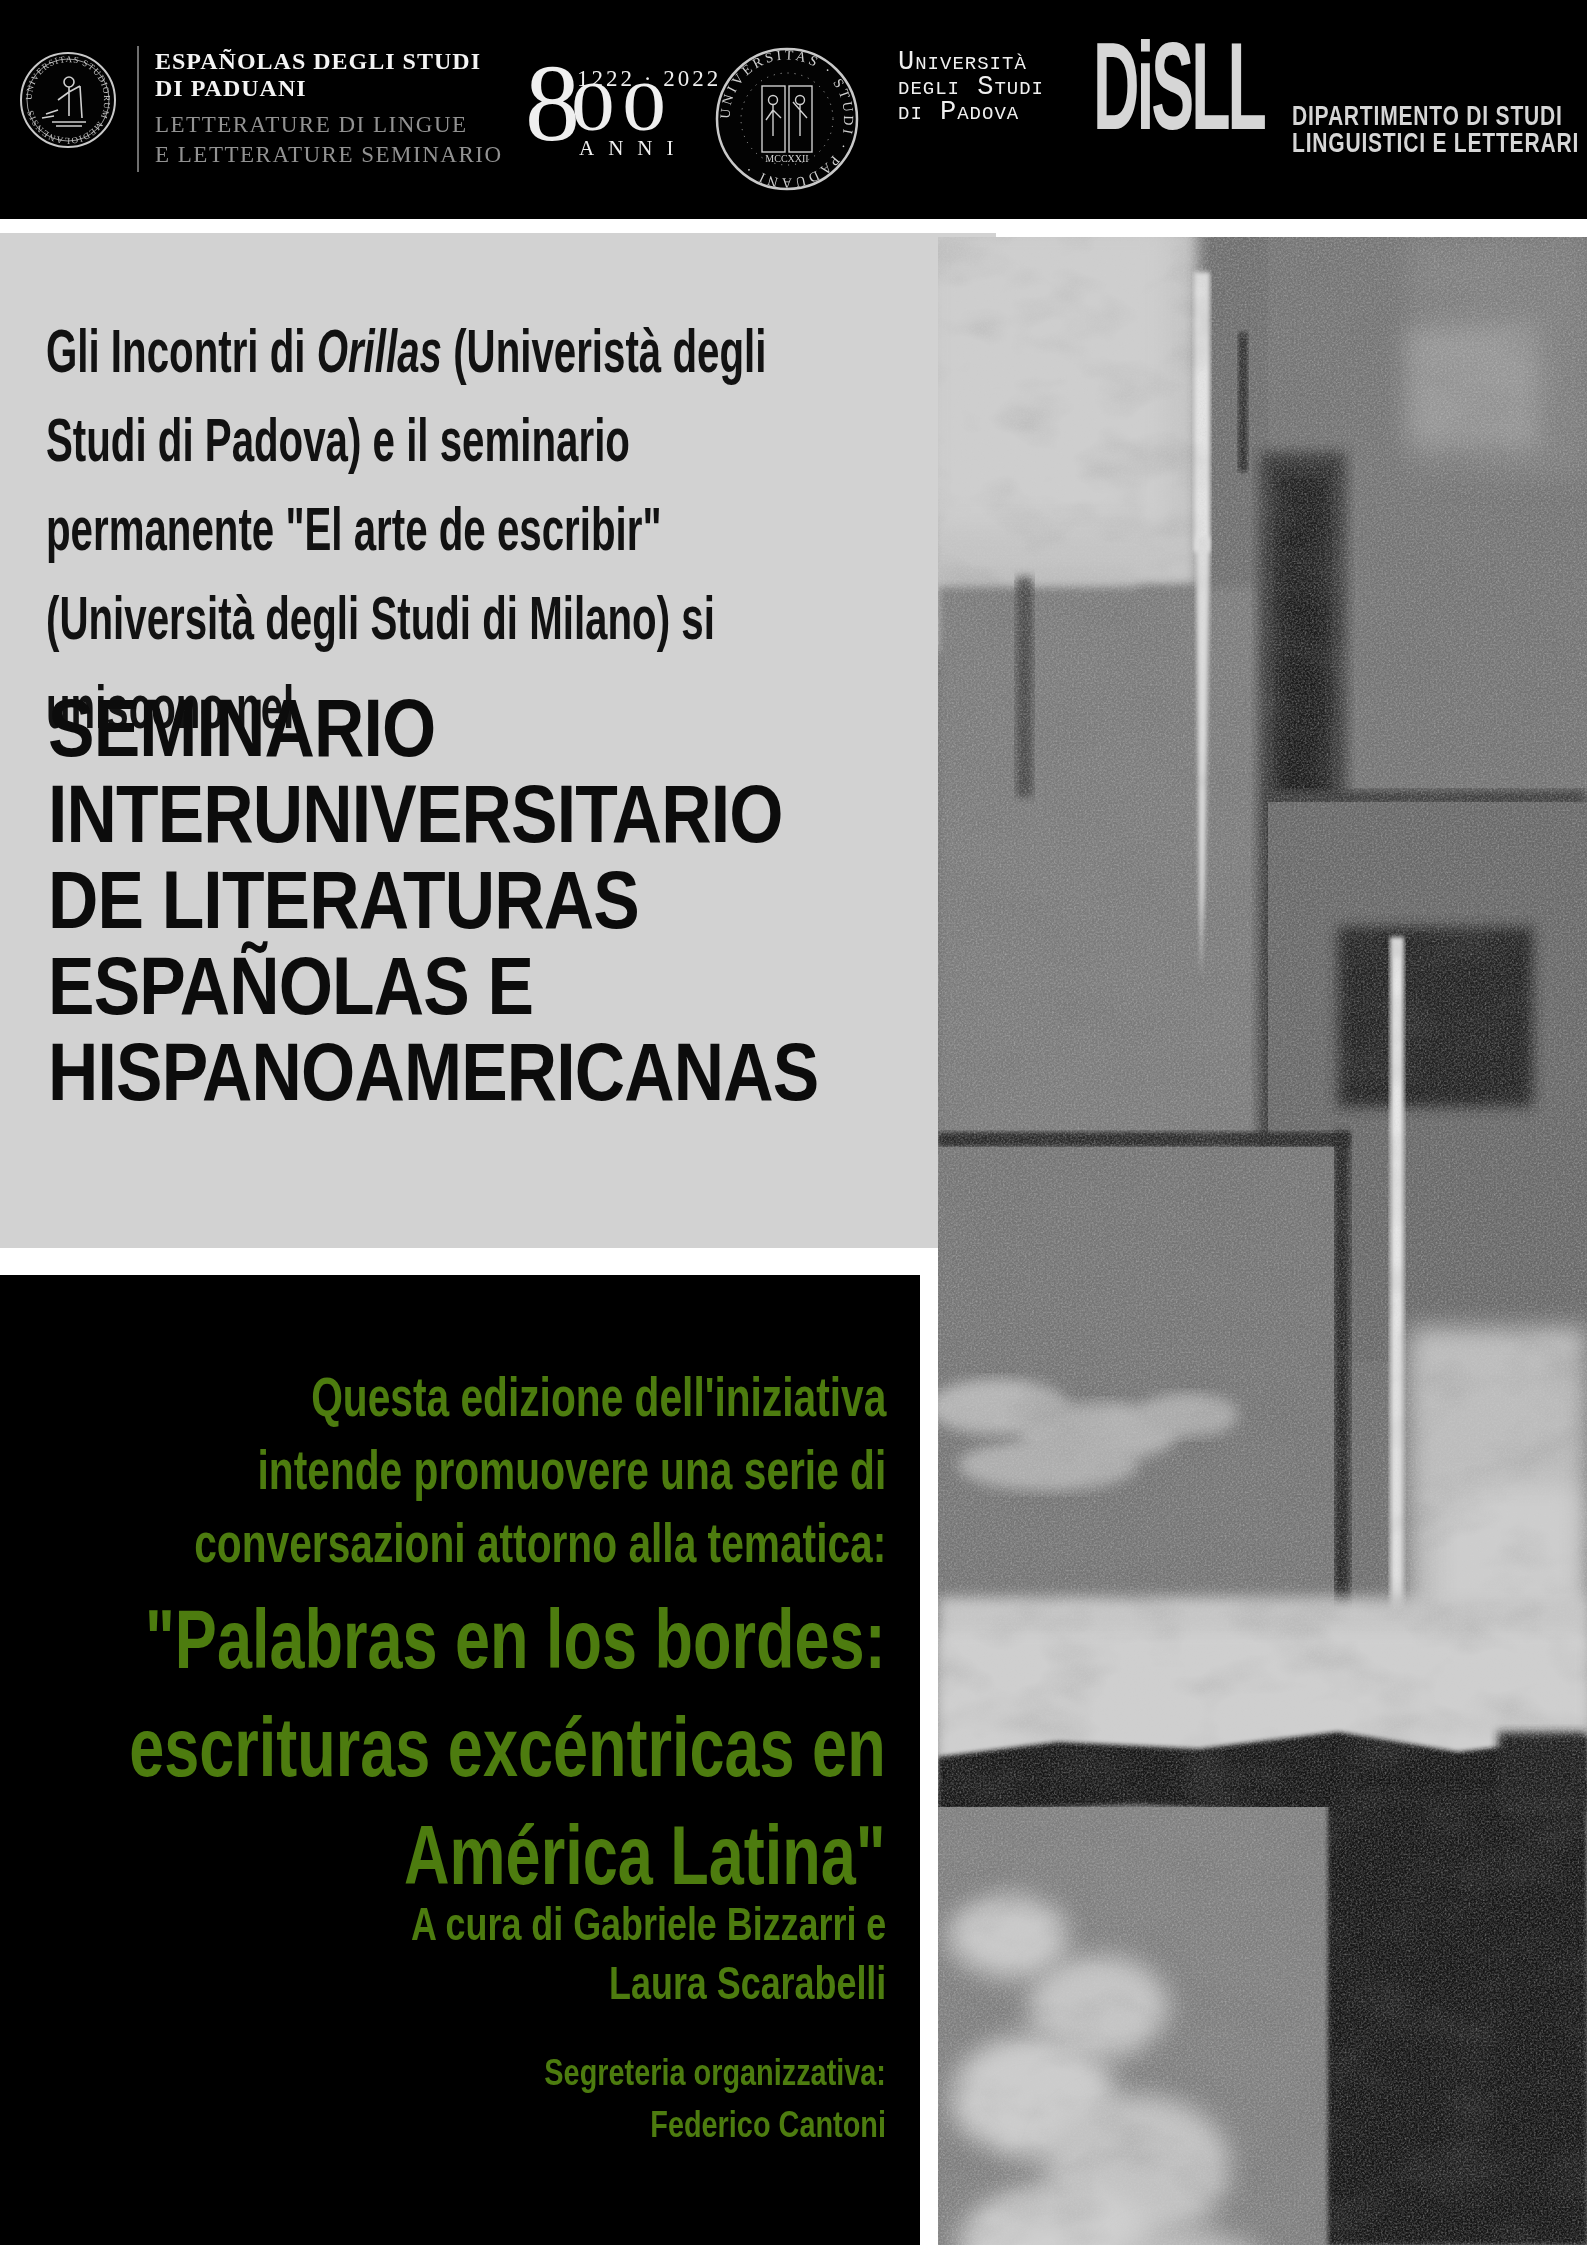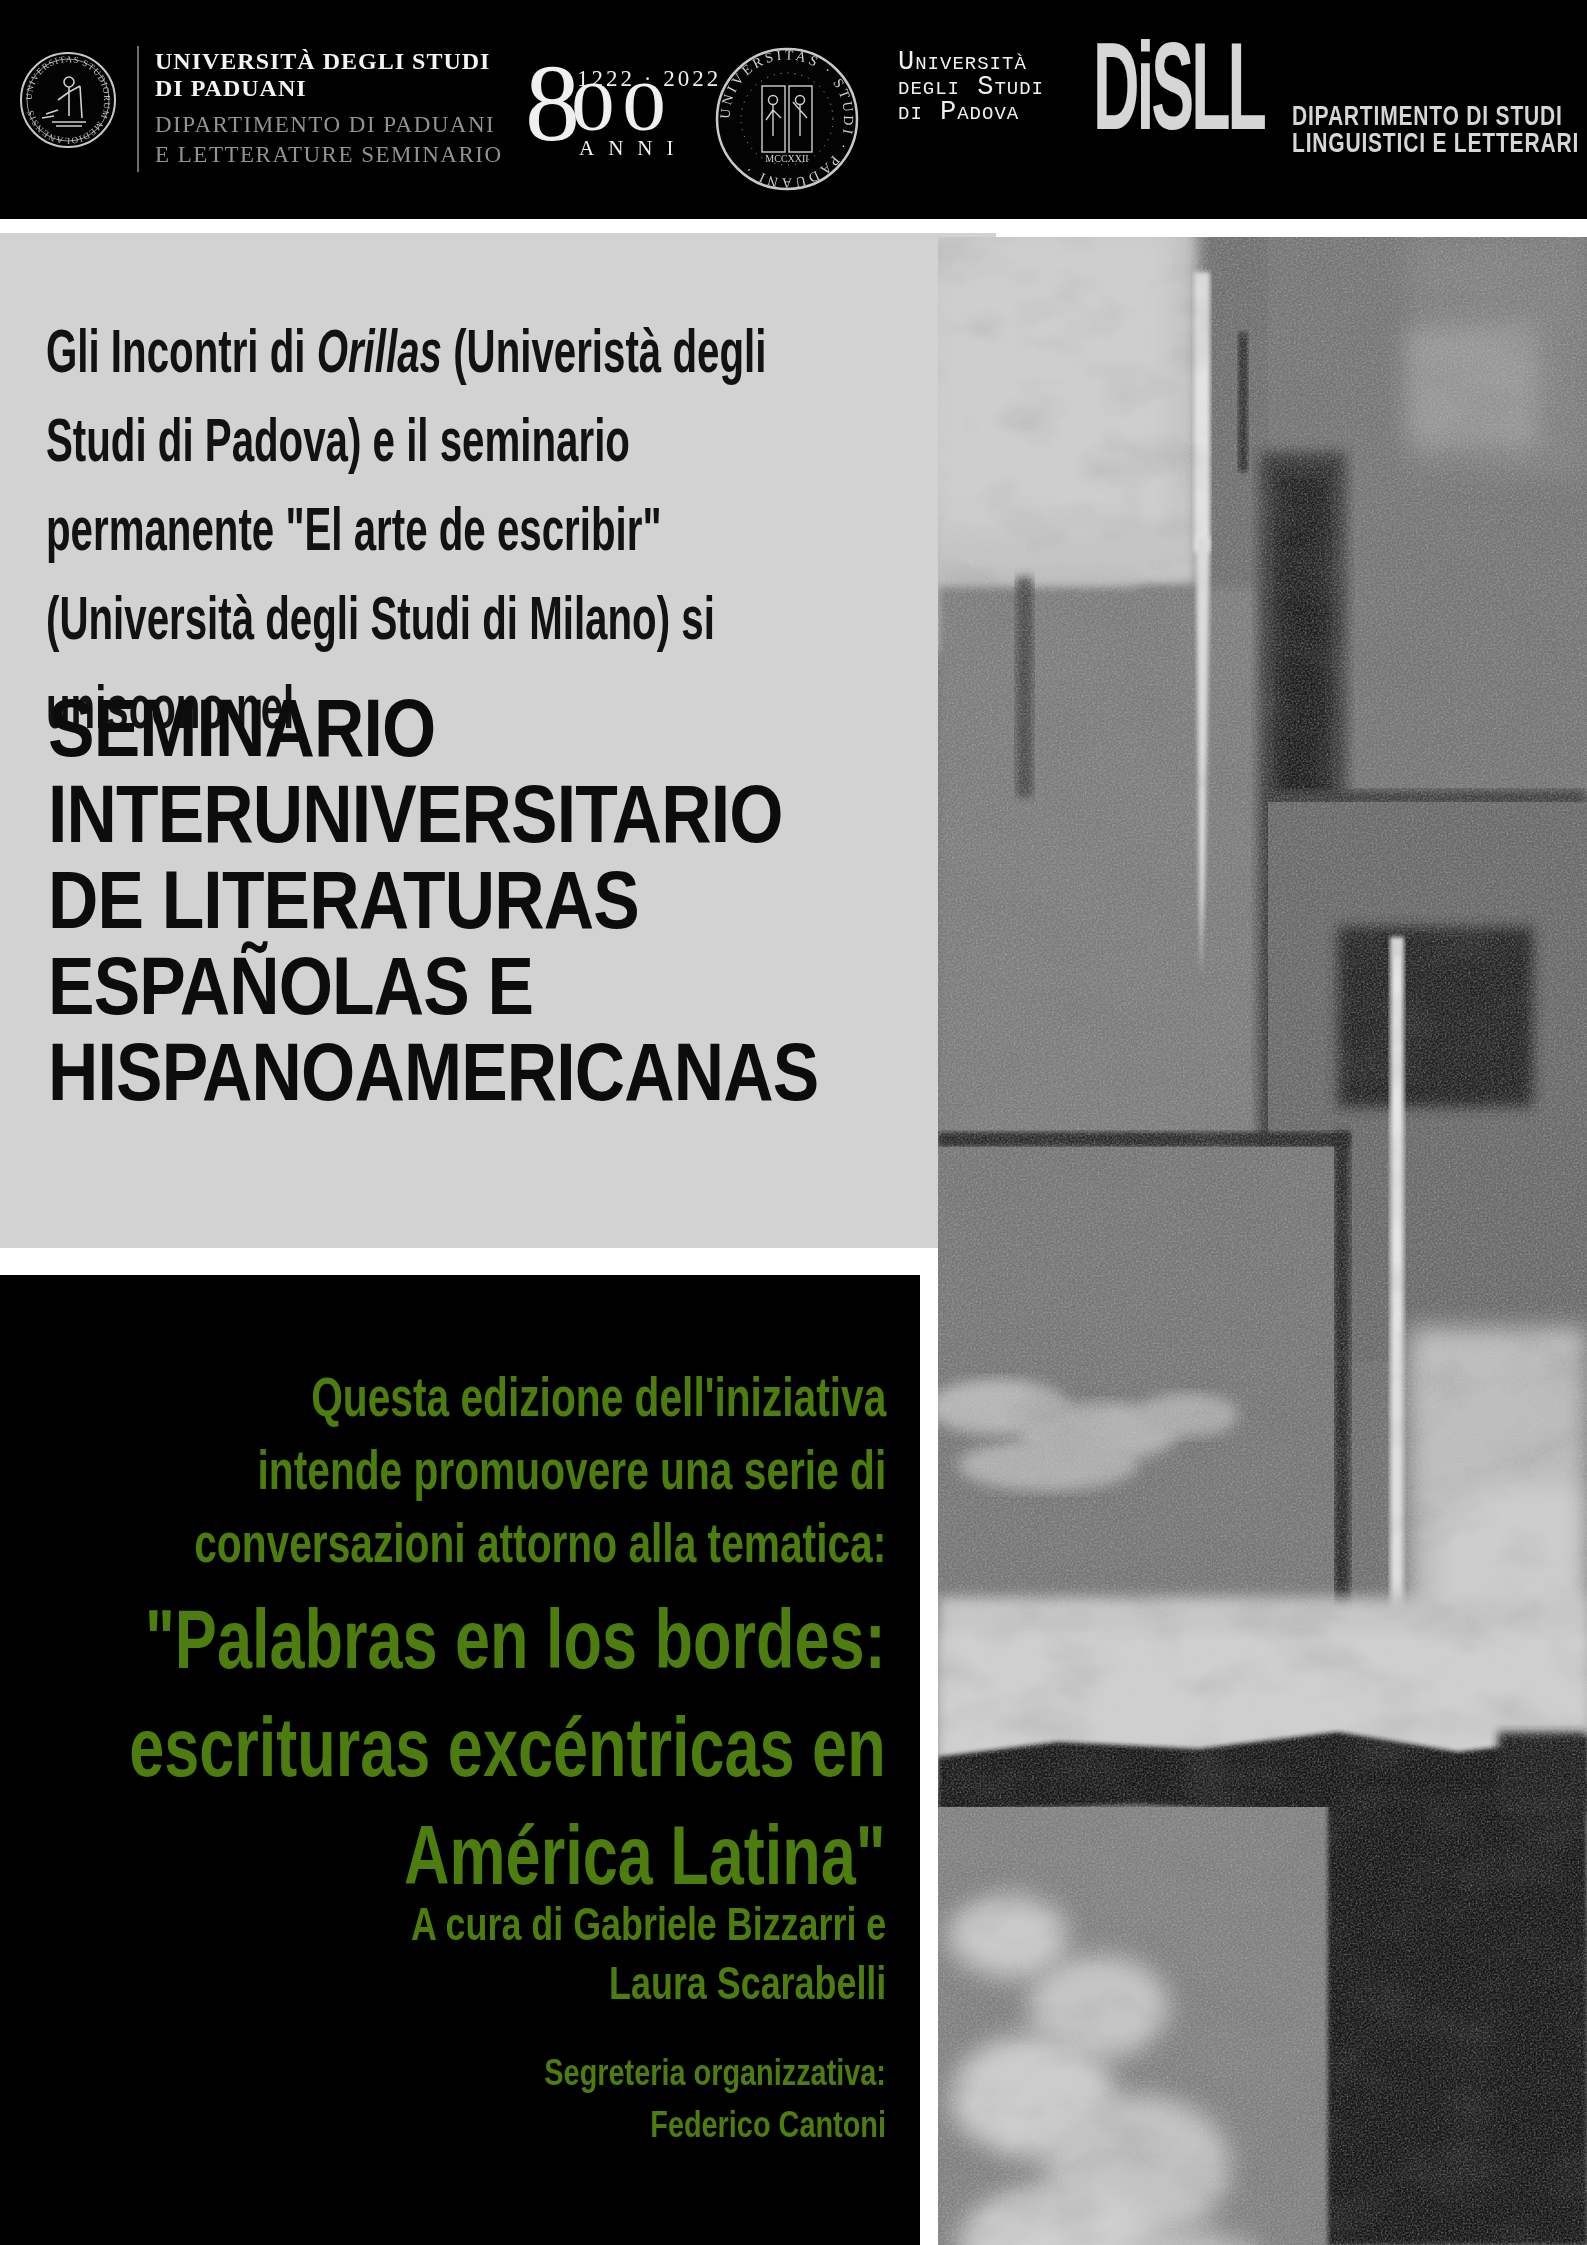--- a/index.html
+++ b/index.html
@@ -126,25 +126,25 @@
       <circle cx="57" cy="52" r="5"></circle>
       <path d="M 57 57 L 57 86 M 57 62 L 46 70 M 57 62 L 68 56 M 68 56 L 70 88"></path>
       <path d="M 40 92 L 74 92 M 44 96 L 70 96"></path>
       <path d="M 34 84 L 46 80 M 30 88 L 42 86"></path>
     </g>
   </svg>
 
   <div class="header-divider"></div>
 
   <div class="milano-uni">
-    <div>UNIVERSITÀ DEGLI STUDI</div>
+    <div>ESPAÑOLAS DEGLI STUDI</div>
     <div>DI PADUANI</div>
   </div>
   <div class="milano-dept">
-    <div>DIPARTIMENTO DI PADUANI</div>
+    <div>LETTERATURE DI LINGUE</div>
     <div>E LETTERATURE SEMINARIO</div>
   </div>
 
   <div class="anniv">
     <div class="big8">8</div>
     <div class="years">1222 · 2022</div>
     <div class="zeros">00</div>
     <div class="anni">ANNI</div>
   </div>
 

